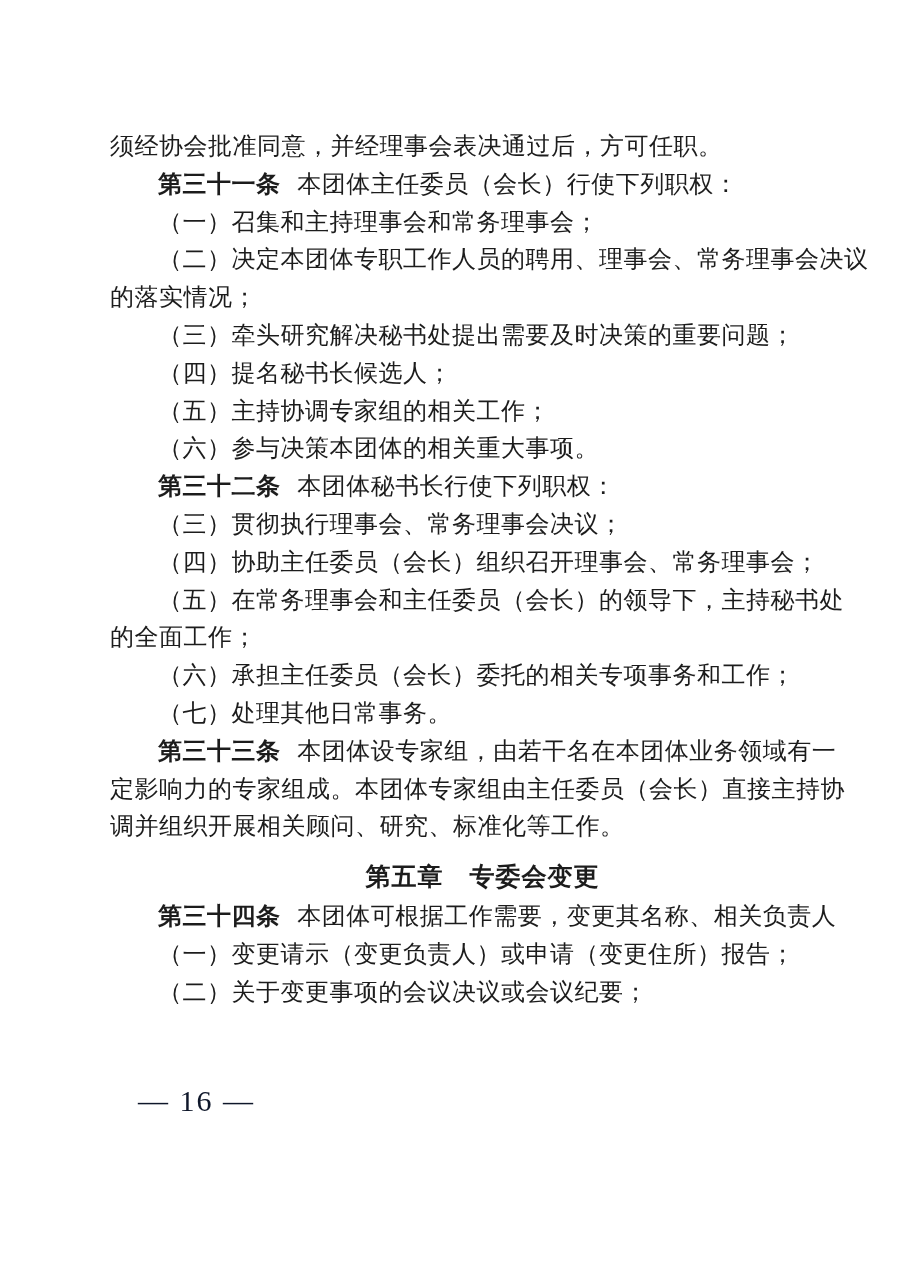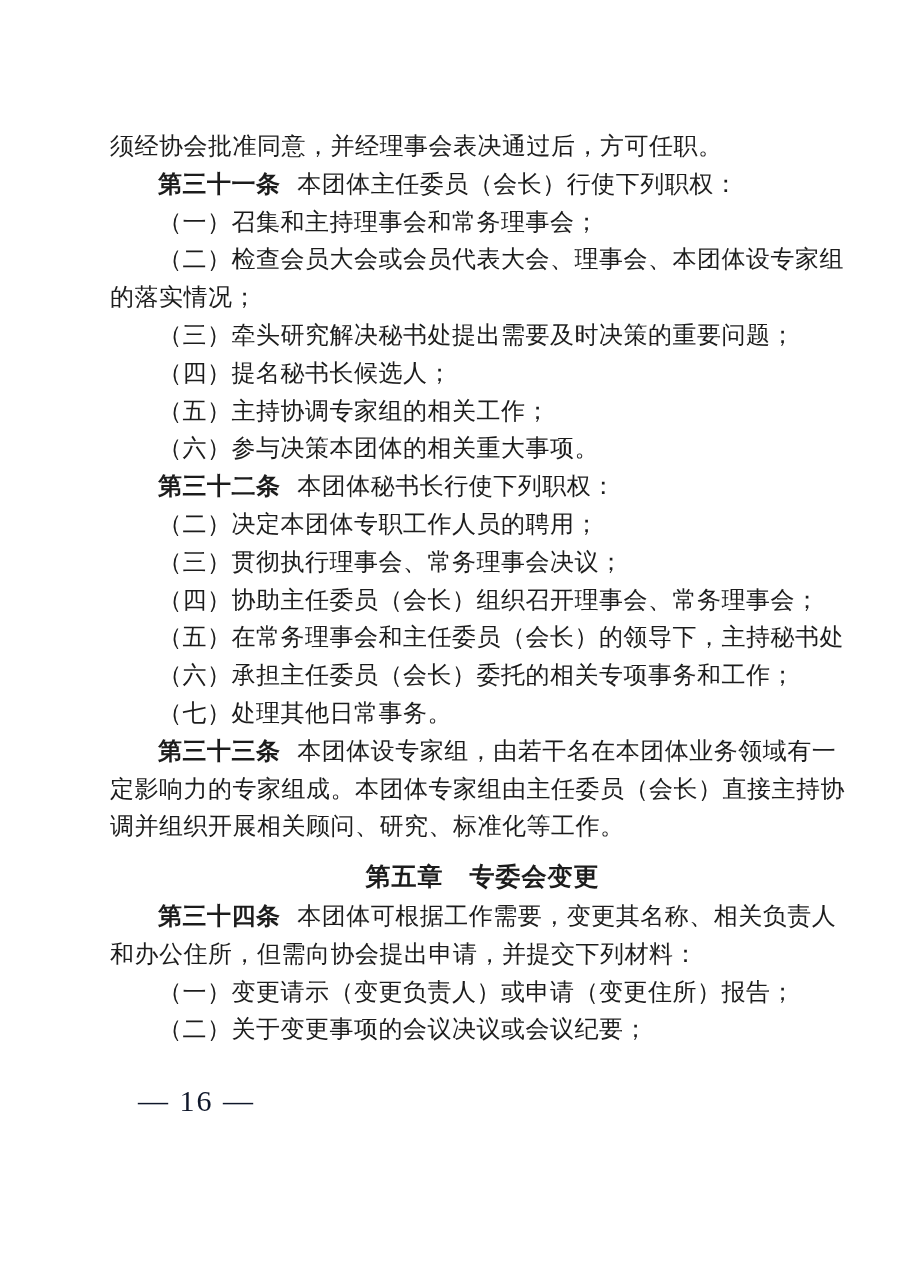--- a/index.html
+++ b/index.html
@@ -61,36 +61,35 @@
   }
 </style>
 </head>
 <body>
 
 <div class="page">
   <div class="doc-body">
       <div class="line">须经协会批准同意，并经理事会表决通过后，方可任职。</div>
       <div class="line indent"><span class="lead">第三十一条</span>本团体主任委员（会长）行使下列职权：</div>
       <div class="line indent">（一）召集和主持理事会和常务理事会；</div>
-      <div class="line indent">（二）检查会员大会或会员代表大会、理事会、本团体设专家组</div>
+      <div class="line indent">（二）决定本团体专职工作人员的聘用、理事会、常务理事会决议</div>
       <div class="line">的落实情况；</div>
       <div class="line indent">（三）牵头研究解决秘书处提出需要及时决策的重要问题；</div>
       <div class="line indent">（四）提名秘书长候选人；</div>
       <div class="line indent">（五）主持协调专家组的相关工作；</div>
       <div class="line indent">（六）参与决策本团体的相关重大事项。</div>
       <div class="line indent"><span class="lead">第三十二条</span>本团体秘书长行使下列职权：</div>
-      <div class="line indent">（二）决定本团体专职工作人员的聘用；</div>
       <div class="line indent">（三）贯彻执行理事会、常务理事会决议；</div>
       <div class="line indent">（四）协助主任委员（会长）组织召开理事会、常务理事会；</div>
       <div class="line indent">（五）在常务理事会和主任委员（会长）的领导下，主持秘书处</div>
+      <div class="line">的全面工作；</div>
       <div class="line indent">（六）承担主任委员（会长）委托的相关专项事务和工作；</div>
       <div class="line indent">（七）处理其他日常事务。</div>
       <div class="line indent"><span class="lead">第三十三条</span>本团体设专家组，由若干名在本团体业务领域有一</div>
       <div class="line">定影响力的专家组成。本团体专家组由主任委员（会长）直接主持协</div>
       <div class="line">调并组织开展相关顾问、研究、标准化等工作。</div>
       <div class="chapter-heading">第五章　专委会变更</div>
       <div class="line indent"><span class="lead">第三十四条</span>本团体可根据工作需要，变更其名称、相关负责人</div>
-      <div class="line">和办公住所，但需向协会提出申请，并提交下列材料：</div>
       <div class="line indent">（一）变更请示（变更负责人）或申请（变更住所）报告；</div>
       <div class="line indent">（二）关于变更事项的会议决议或会议纪要；</div>
     </div>
   <div class="page-number">— 16 —</div>
 </div>
 
 </body></html>

